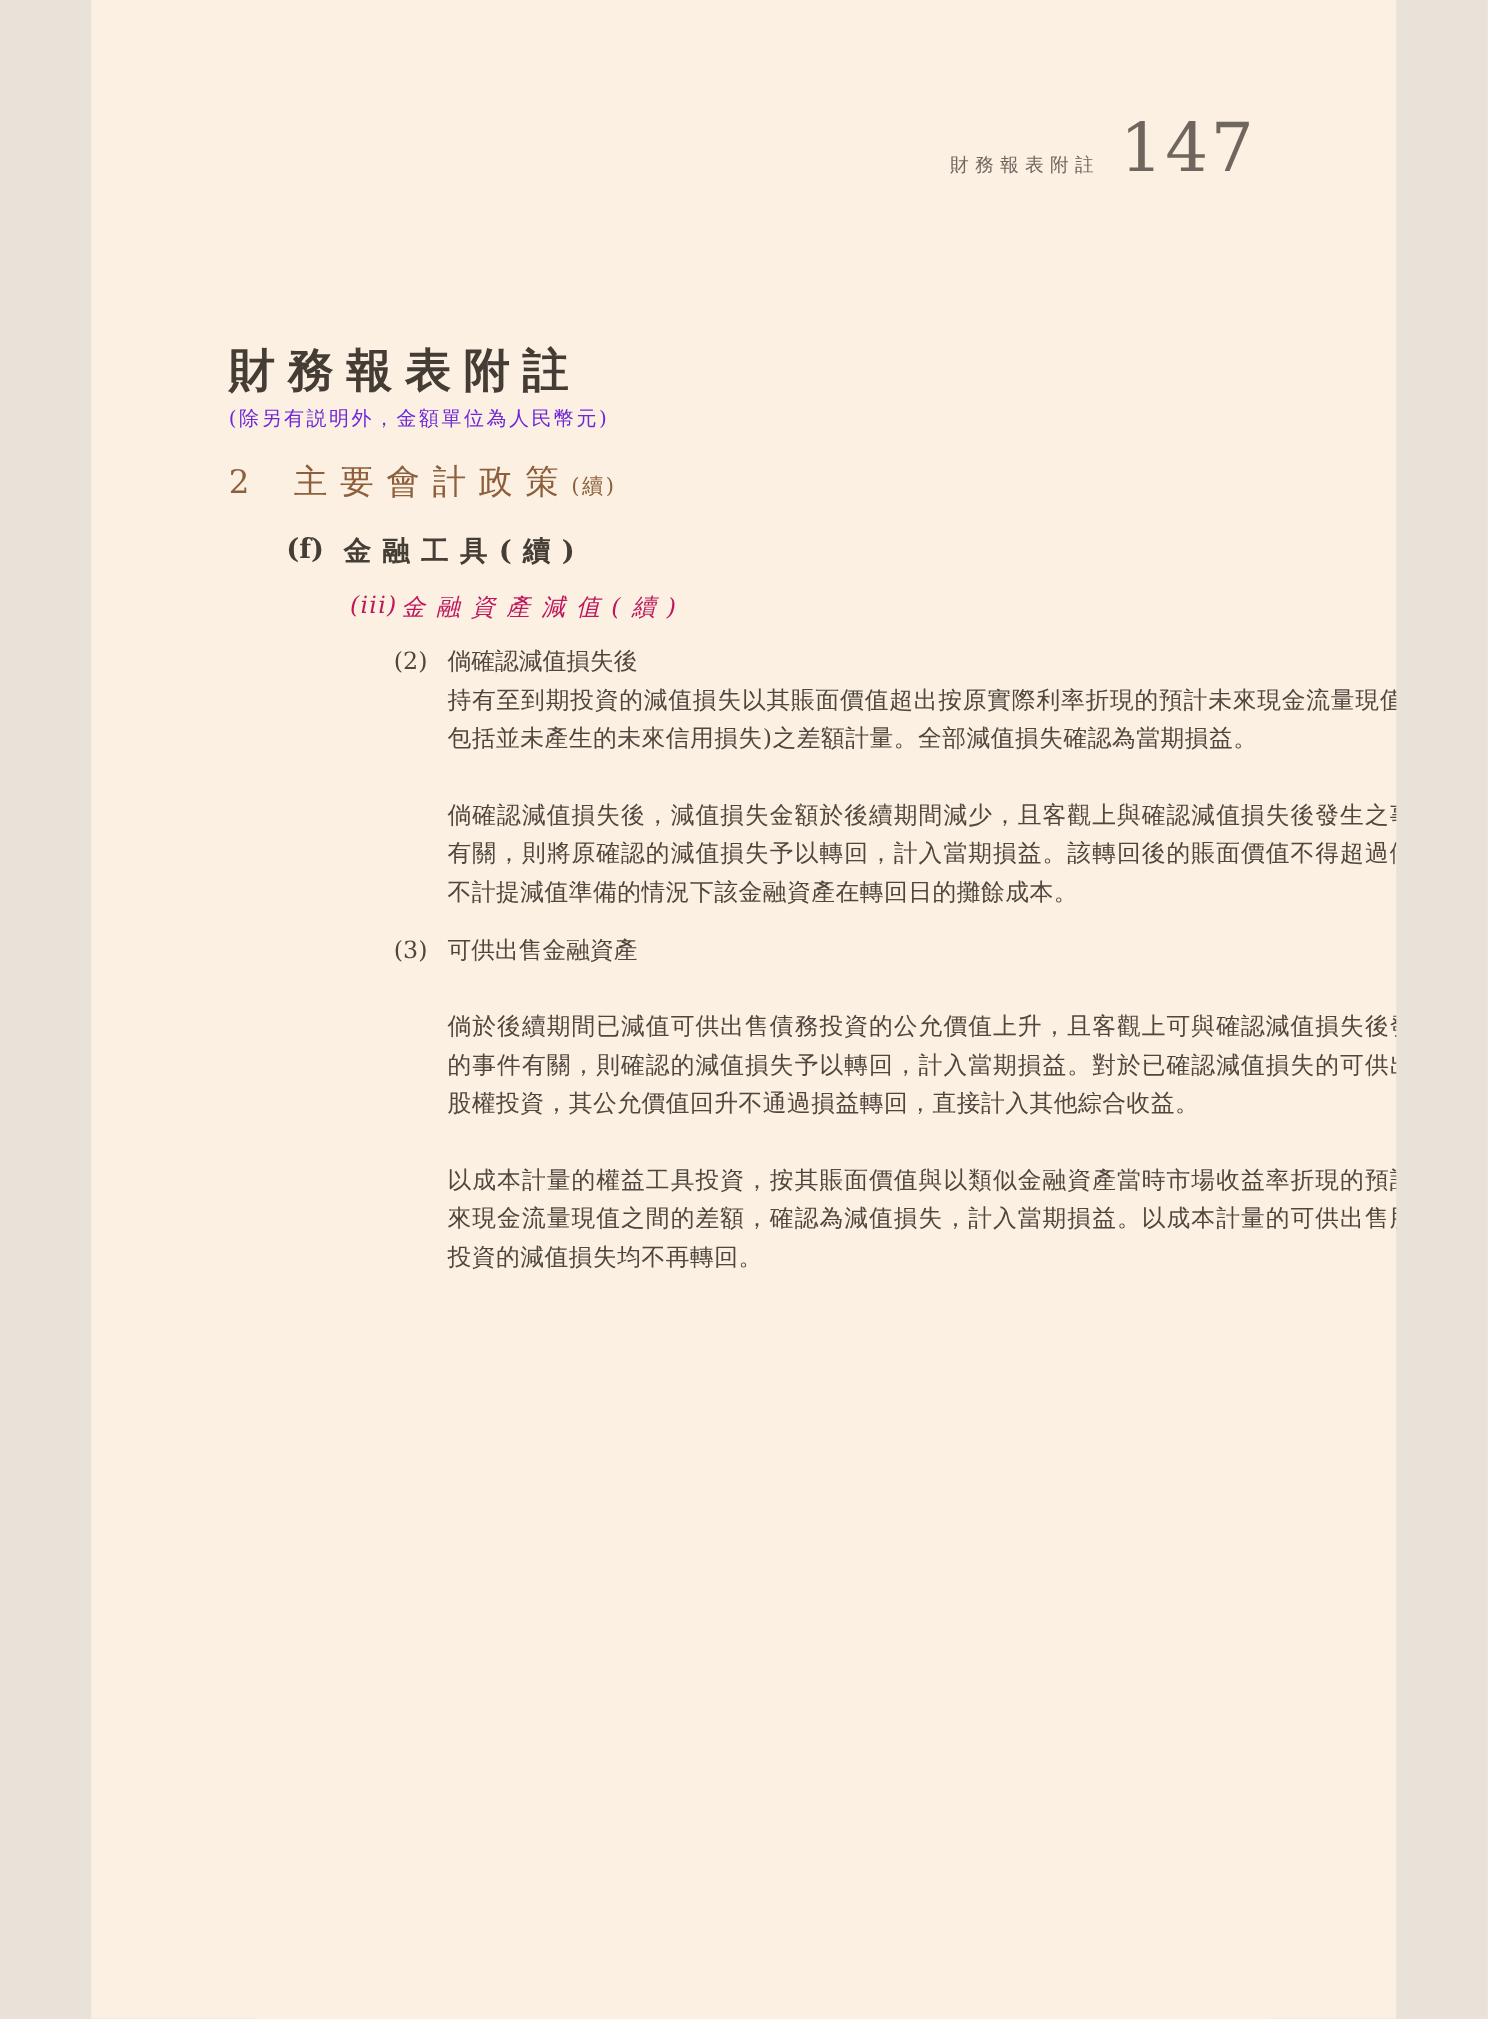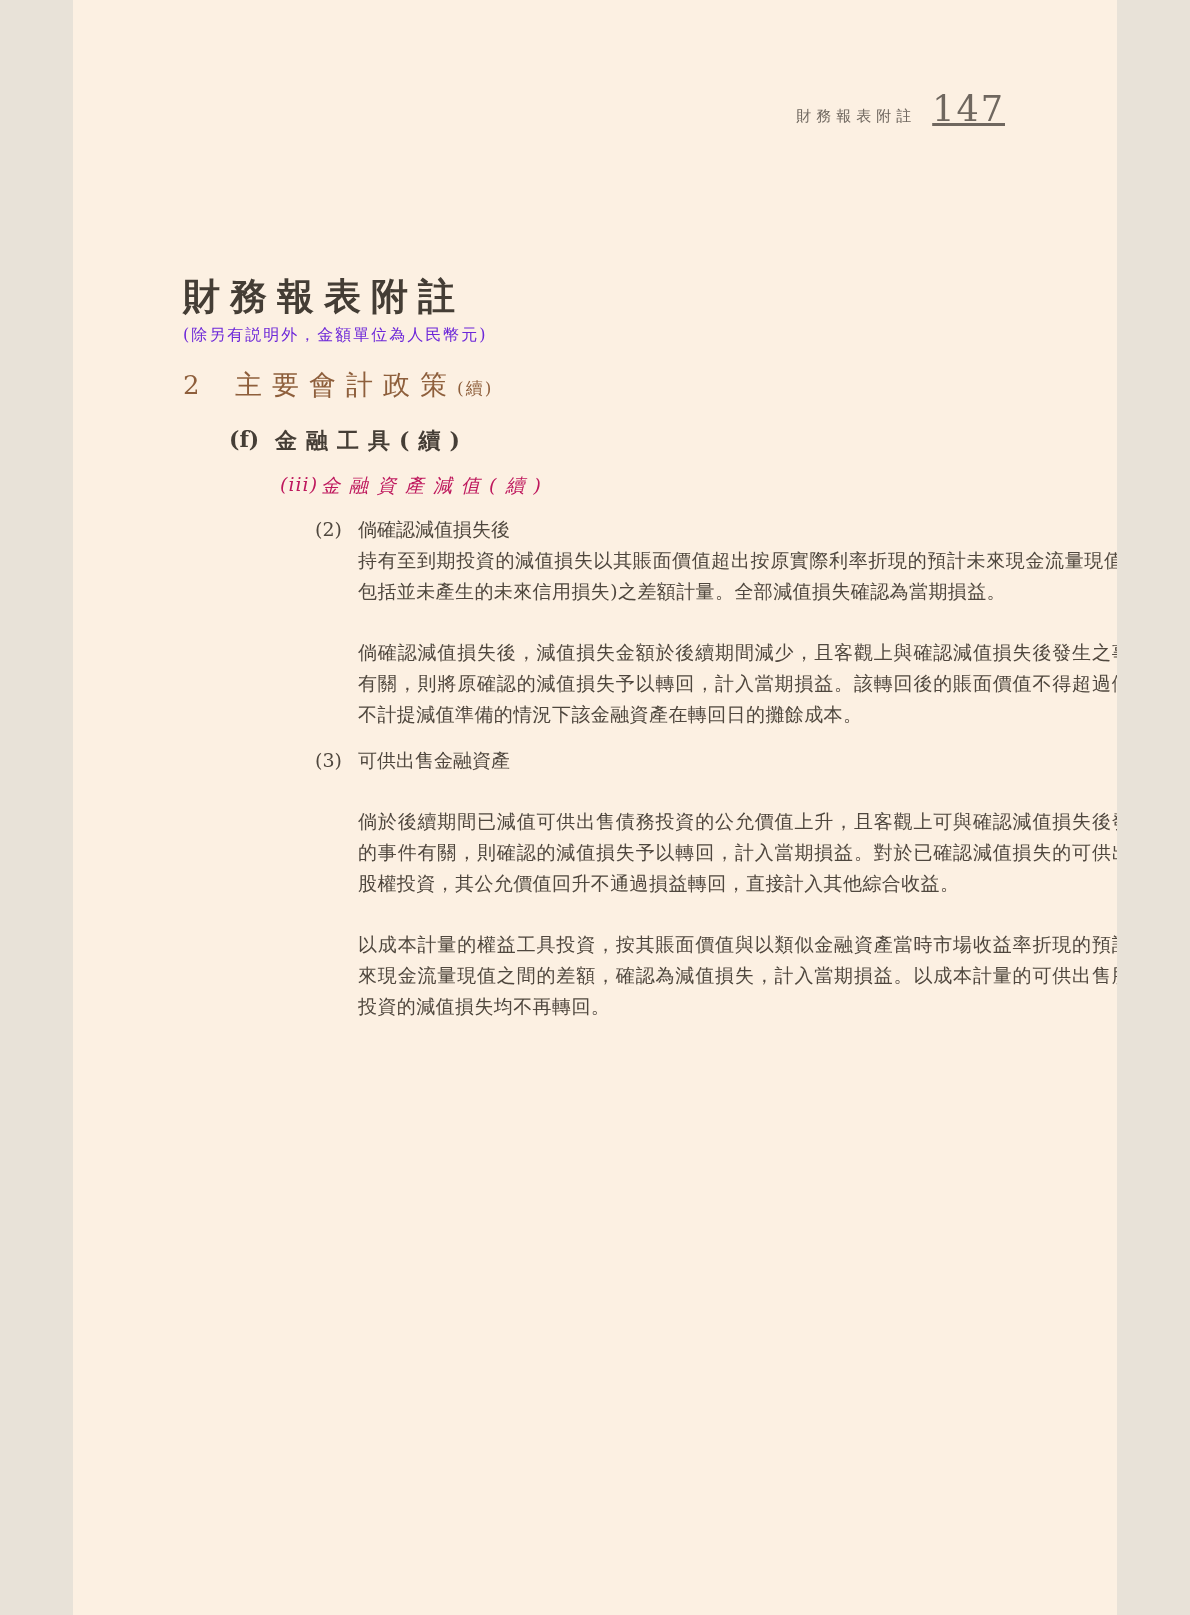--- a/index.html
+++ b/index.html
@@ -17,21 +17,21 @@
   .page-header {
     position:absolute;
     top:92px;
     right:112px;
     display:flex;
     align-items:baseline;
     gap:16px;
     color:#6f675f;
   }
   .ph-label { font-size:15px; letter-spacing:5px; }
-  .ph-num   { font-size:35px; letter-spacing:2px; line-height:1; font-weight:400;text-decoration:underline; }
+  .ph-num   { font-size:54px; letter-spacing:2px; line-height:1; font-weight:400; }
 
   
   .content {
     position:absolute;
     left:110px;
     top:274px;
     width:968px;
     color:#4f473e;
   }
 

